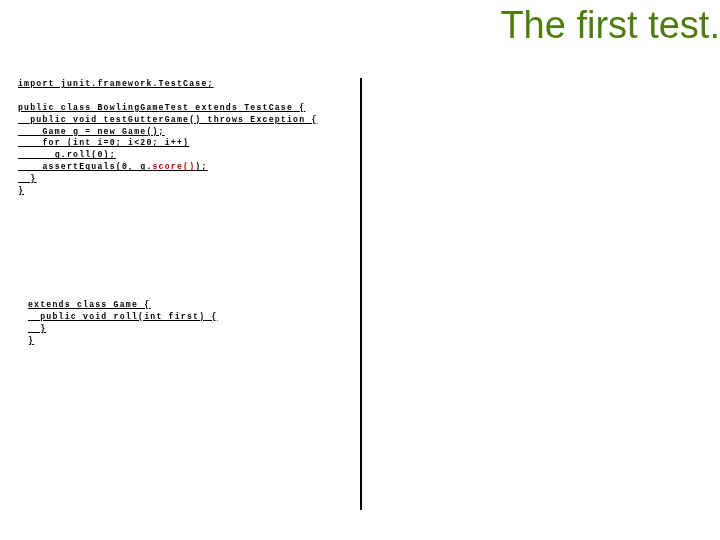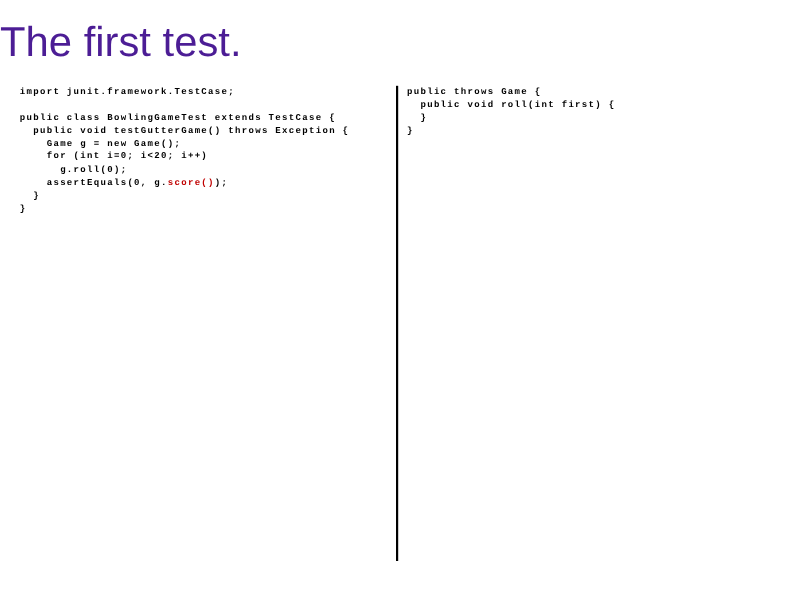--- a/index.html
+++ b/index.html
@@ -5,36 +5,37 @@
   * { margin: 0; padding: 0; box-sizing: border-box; }
   html, body { width: 720px; height: 540px; background: #fff; font-family: Arial, Helvetica, sans-serif; }
   .slide {
     width: 720px;
     height: 540px;
     position: relative;
     background: #fff;
     overflow: hidden;
   }
   .title {
-    text-align: left;
+    text-align: right;
     font-size: 38px;
     font-weight: 400;
-    color: #4c1d95;
-    padding-top: 18px;
+    color: #4d7c0f;
+    padding-top: 4px;
     padding-bottom: 10px;
     font-family: Arial, Helvetica, sans-serif;
   }
   .columns {
     display: flex;
-    flex-direction: row;
+    flex-direction: column;
     position: absolute;
     top: 78px;
     left: 18px;
     right: 18px;
     bottom: 20px;
+    text-decoration: underline;
   }
   .col-left {
     flex: 0 0 50%;
     padding-right: 10px;
   }
   .col-right {
     flex: 0 0 50%;
     padding-left: 10px;
   }
   .divider {
@@ -74,21 +75,21 @@
 <span>  public void testGutterGame() throws Exception {</span>
 <span>    Game g = new Game();</span>
 <span>    for (int i=0; i&lt;20; i++)</span>
 <span>      g.roll(0);</span>
 <span>    assertEquals(0, g.</span><span class="err">score()</span><span>);</span>
 <span>  }</span>
 <span>}</span></pre>
     </div>
 
     <div class="col-right">
-<pre class="code"><span>public throws Game {</span>
+<pre class="code"><span>extends class Game {</span>
 <span>  public void roll(int first) {</span>
 <span>  }</span>
 <span>}</span></pre>
     </div>
 
   </div>
 
 </div>
 
 </body></html>

